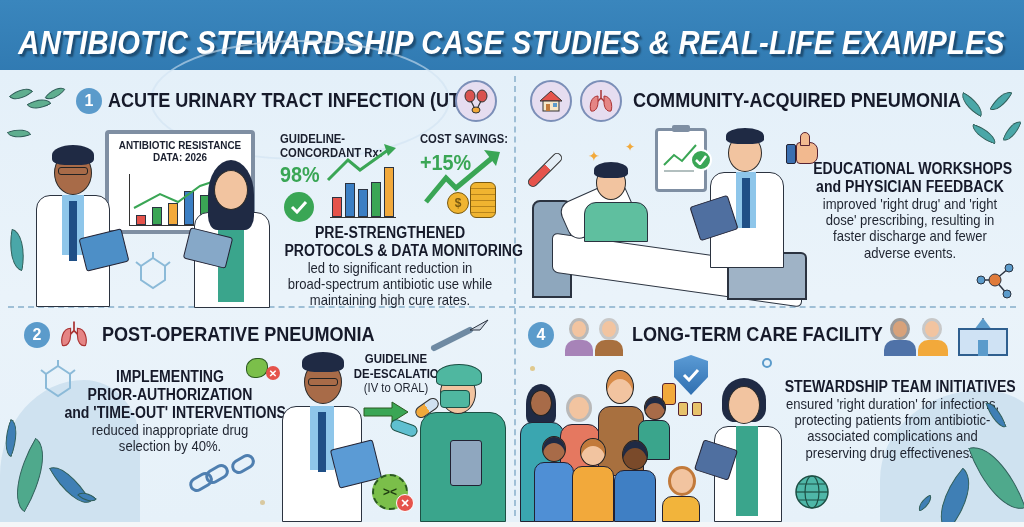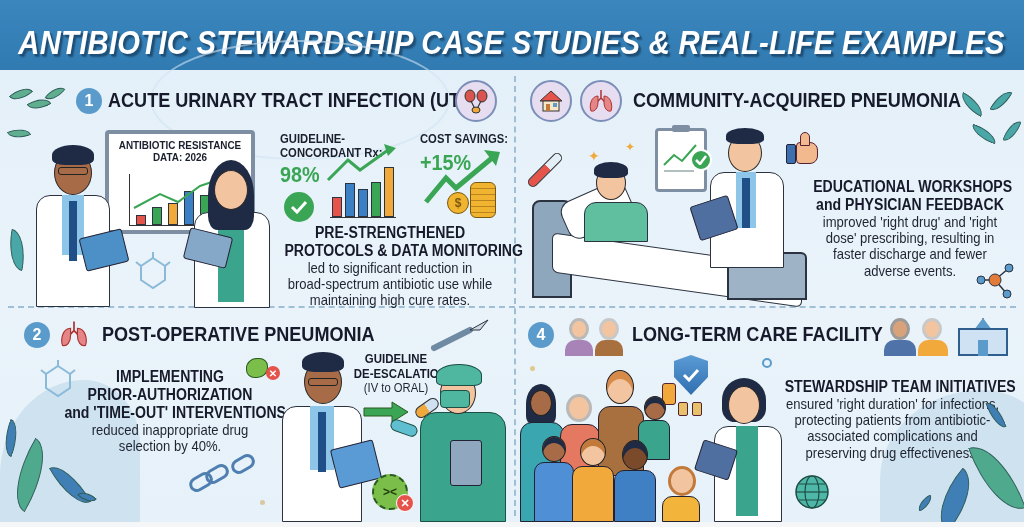--- a/index.html
+++ b/index.html
@@ -248,21 +248,21 @@
 
   <div class="person" style="left:700px;top:128px;width:90px;height:140px;">
     <div class="coat" style="left:10px;top:44px;width:74px;height:96px;"></div>
     <div class="shirt" style="left:36px;top:44px;width:20px;height:56px;background:#8ec6ea;"></div>
     <div class="tie" style="left:42px;top:50px;width:8px;height:50px;"></div>
     <div class="head" style="left:28px;top:6px;width:34px;height:38px;background:#f2c4a0;"></div>
     <div class="hair" style="left:26px;top:0;width:38px;height:16px;"></div>
     <div style="position:absolute;left:-6px;top:72px;width:40px;height:36px;background:#4f6fa0;border:1.5px solid #223;transform:rotate(-18deg);border-radius:3px;"></div>
   </div>
 
-  <div class="body-block" style="left:800px;top:178px;width:220px;">
+  <div class="body-block" style="left:800px;top:160px;width:220px;">
     <span class="bold-head">EDUCATIONAL WORKSHOPS</span>
     <span class="bold-head">and PHYSICIAN FEEDBACK</span>
     <span class="body-text">improved 'right drug' and 'right</span>
     <span class="body-text">dose' prescribing, resulting in</span>
     <span class="body-text">faster discharge and fewer</span>
     <span class="body-text">adverse events.</span>
   </div>
 
   <svg style="position:absolute;left:975px;top:260px;" width="40" height="40" viewBox="0 0 40 40">
     <line x1="20" y1="20" x2="34" y2="8" stroke="#2b3340" stroke-width="1.5"></line>

